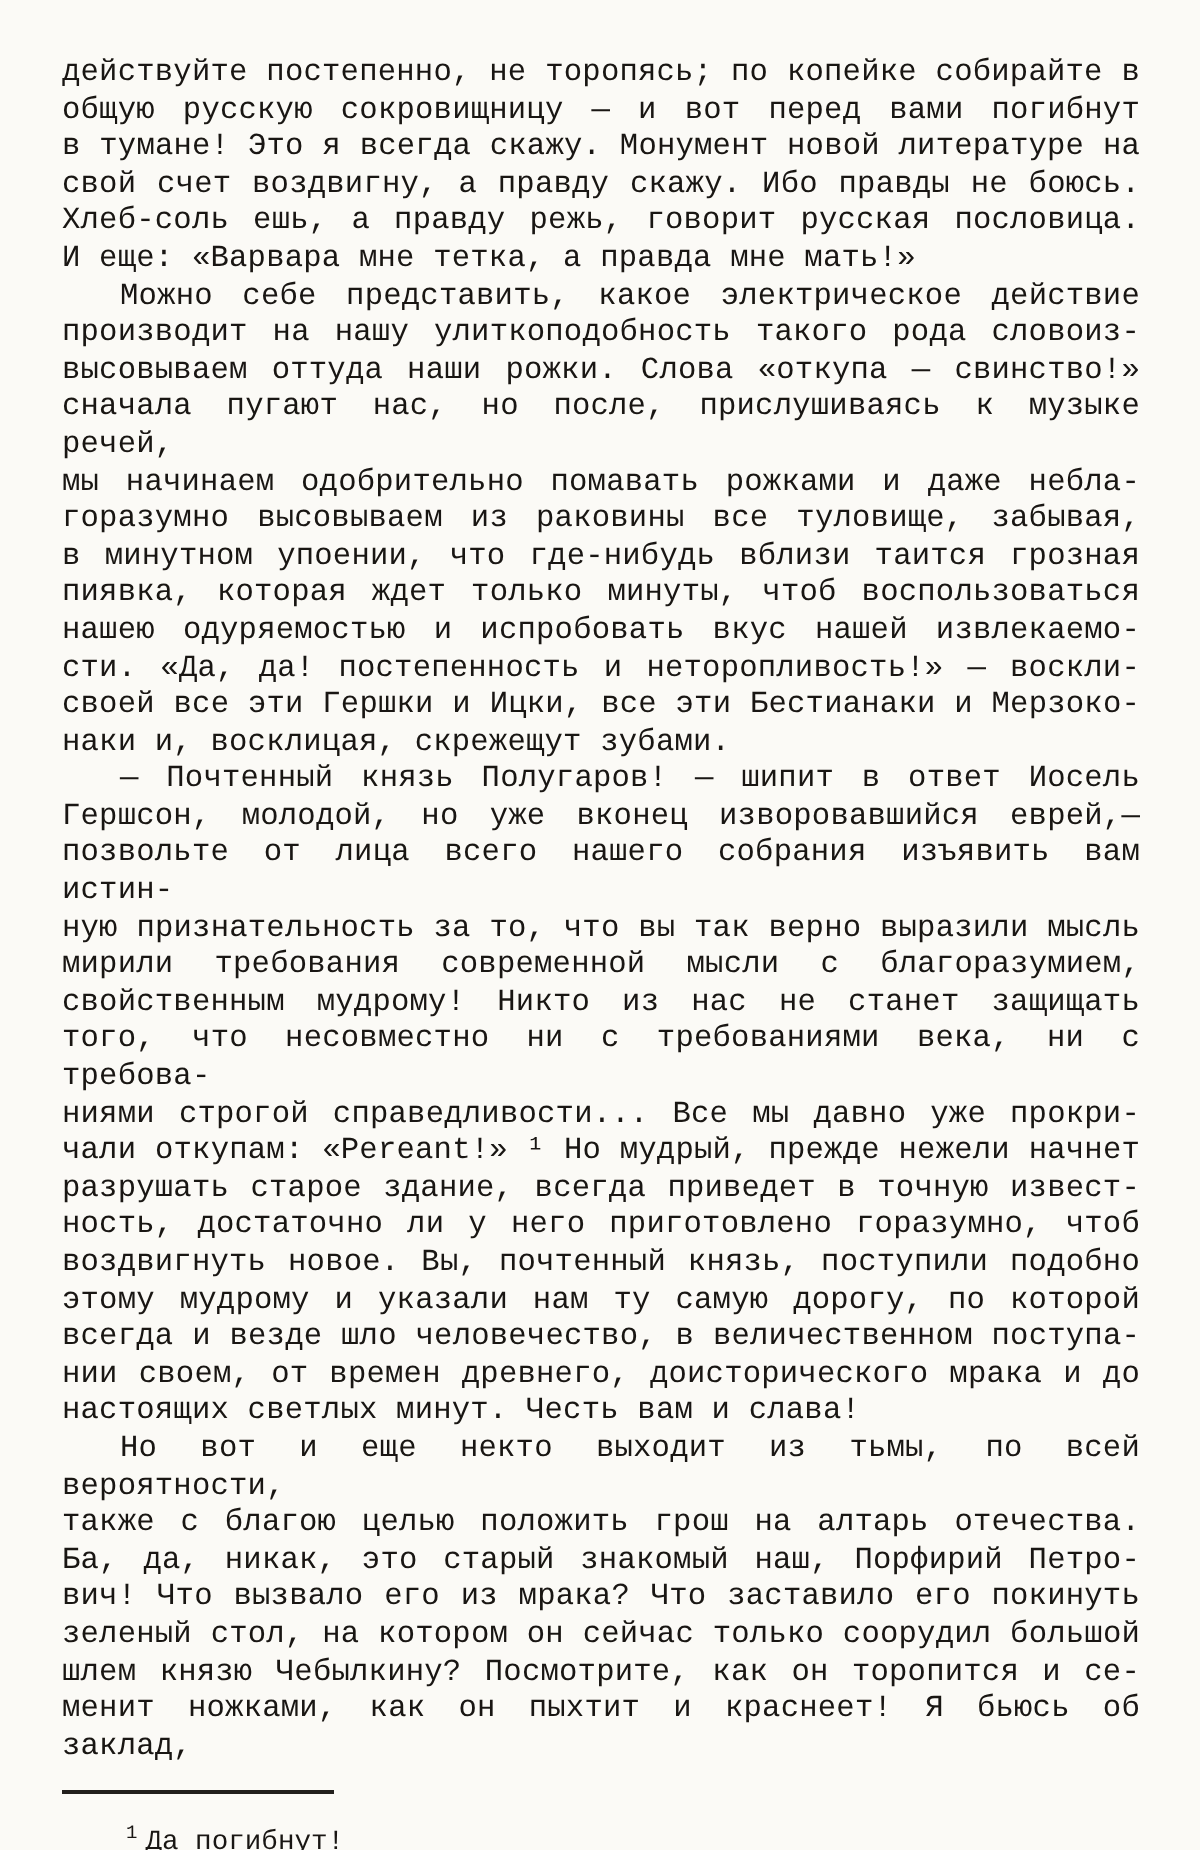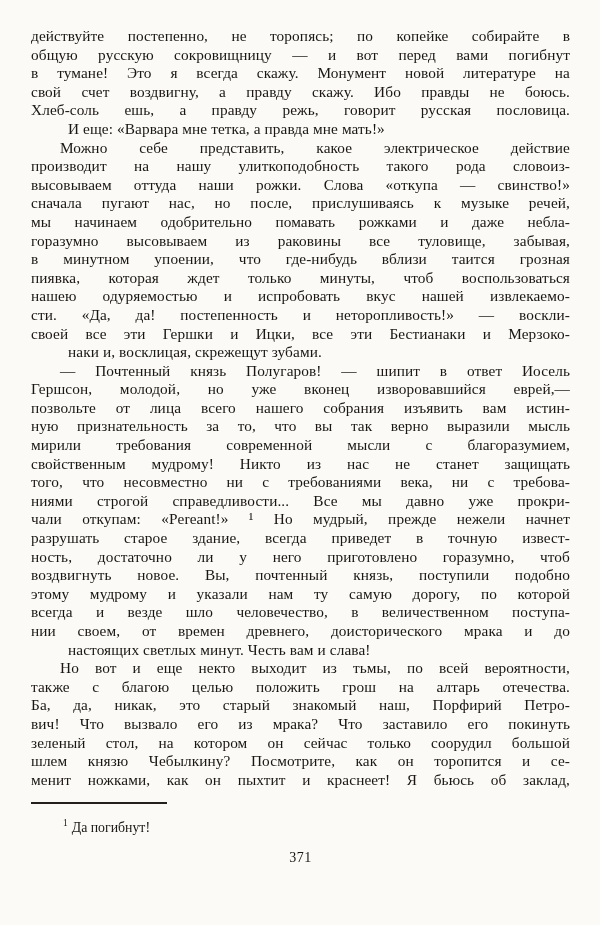--- a/index.html
+++ b/index.html
@@ -6,42 +6,41 @@
     margin: 0;
     padding: 0;
     background: #fbfaf6;
   }
   .page {
     position: relative;
     width: 600px;
     height: 925px;
     background: #fbfaf6;
     color: #191613;
-    font-family: Liberation Serif, serif;
+    font-family: Liberation Mono, monospace;
     overflow: hidden;
     box-sizing: border-box;
     padding: 27px 30px 0 31px;
   }
   .text-block {
     width: 539px;
   }
   .line {
     font-size: 15.3px;
     line-height: 18.6px;
     text-align: justify;
     text-align-last: justify;
     white-space: normal;
     letter-spacing: 0.1px;
   }
   .line.first-indent {
     text-indent: 29px;
   }
   .line.para-end {
     text-align-last: left;
-    margin-left: 37px;
   }
   .footnote-rule {
     width: 136px;
     border: 0;
     border-top: 2px solid #221f1c;
     margin: 13px 0 6px 0;
   }
   .footnote {
     font-size: 13.8px;
     line-height: 27px;

